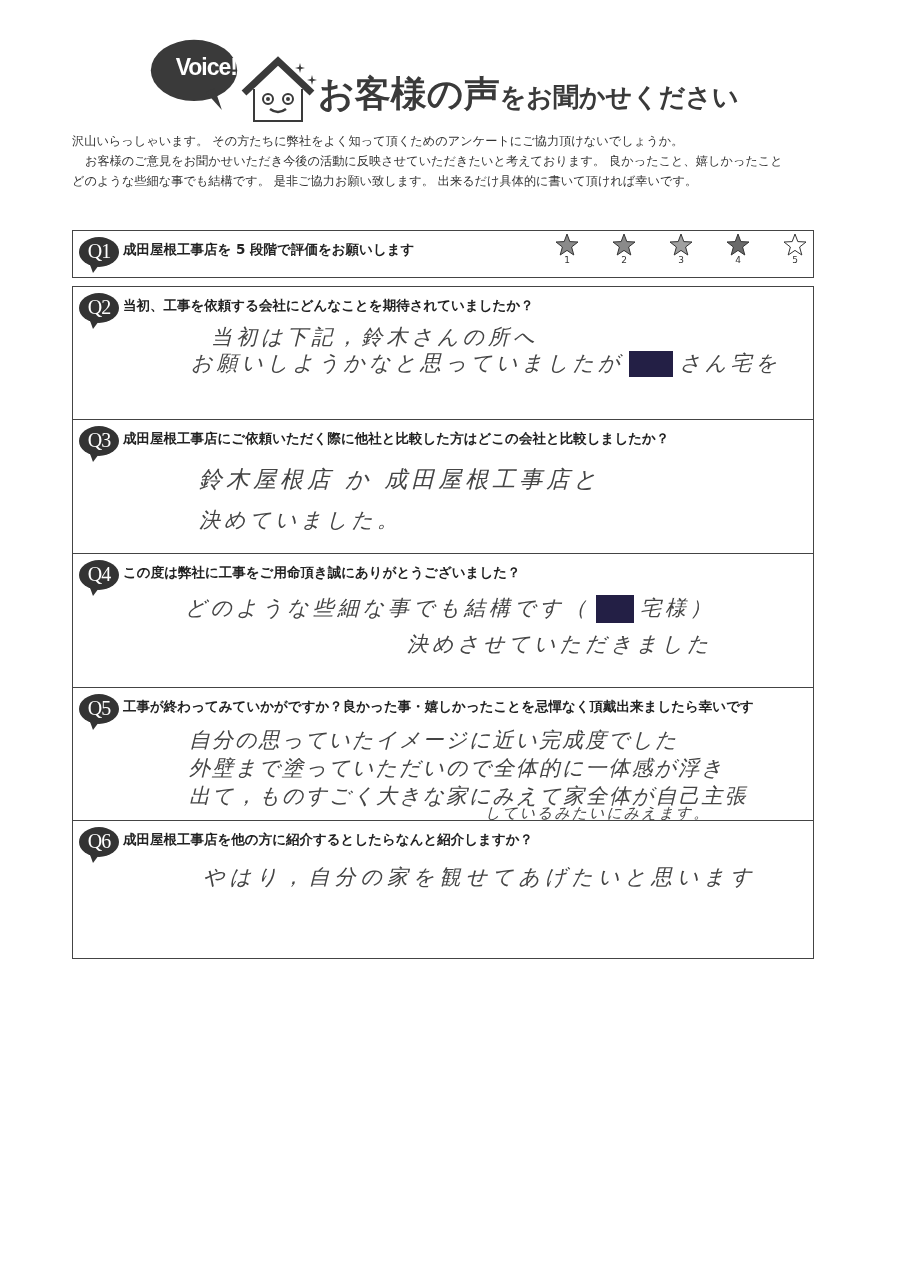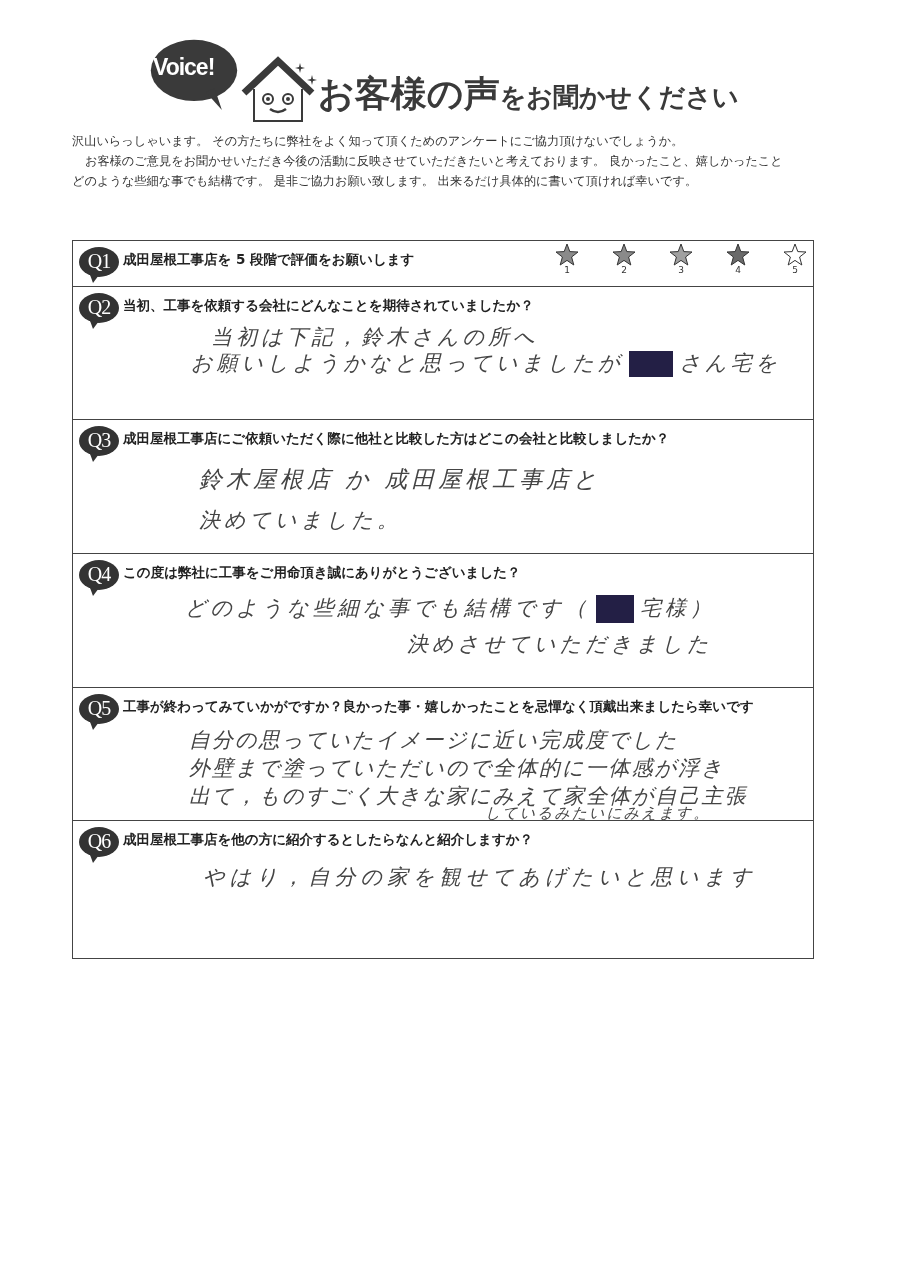--- a/index.html
+++ b/index.html
@@ -1,20 +1,20 @@
 <!DOCTYPE html>
 <html><head>
 <meta charset="utf-8">
 <style>
   html, body { margin: 0; padding: 0; background: #ffffff; }
   body { width: 904px; height: 1280px; position: relative; overflow: hidden;
          font-family: "DejaVu Sans", "Liberation Sans", sans-serif; color: #222; }
   .header { position: absolute; left: 145px; top: 30px; width: 620px; height: 100px; }
   .voice-bubble { position: absolute; left: 0; top: 8px; width: 98px; height: 72px; }
-  .voice-text { position: absolute; left: 8px; top: 24px; width: 84px; text-align: left;
+  .voice-text { position: absolute; left: 8px; top: 24px; width: 84px; text-align: right;
                 color: #fff; font-weight: bold; font-size: 23px; letter-spacing: -1px;
                 font-family: "Liberation Sans", sans-serif; }
   .house-logo { position: absolute; left: 95px; top: 25px; width: 80px; height: 70px; }
   .title { position: absolute; left: 173px; top: 40px; white-space: nowrap; color: #3a3a3a; font-weight: bold; }
   .title .big { font-size: 36px; }
   .title .small { font-size: 26px; }
   .intro { position: absolute; left: 72px; top: 131px; width: 760px; font-size: 12.2px;
            line-height: 20px; color: #333; }
   .intro p { margin: 0; white-space: nowrap; }
   .intro p.indent { padding-left: 13px; }
@@ -58,21 +58,21 @@
     <span class="big">お客様の声</span><span class="small">をお聞かせください</span>
   </div>
 </div>
 
 <div class="intro">
   <p>沢山いらっしゃいます。 その方たちに弊社をよく知って頂くためのアンケートにご協力頂けないでしょうか。</p>
   <p class="indent">お客様のご意見をお聞かせいただき今後の活動に反映させていただきたいと考えております。 良かったこと、嬉しかったこと</p>
   <p>どのような些細な事でも結構です。 是非ご協力お願い致します。 出来るだけ具体的に書いて頂ければ幸いです。</p>
 </div>
 
-<div class="qbox" style="top:230px;height:48px;margin-top:10px;">
+<div class="qbox" style="top:230px;height:48px;">
   <div class="qbadge">
     <svg width="40" height="36" viewBox="0 0 40 36">
         <ellipse cx="20" cy="15" rx="20" ry="15" fill="#333"></ellipse>
         <path d="M10 25 L14 36 L20 28 Z" fill="#333"></path>
       </svg>
     <div class="qlabel">Q1</div>
   </div>
   <div class="qtext">成田屋根工事店を 5 段階で評価をお願いします</div>
   <div class="stars">
     <div class="star">

